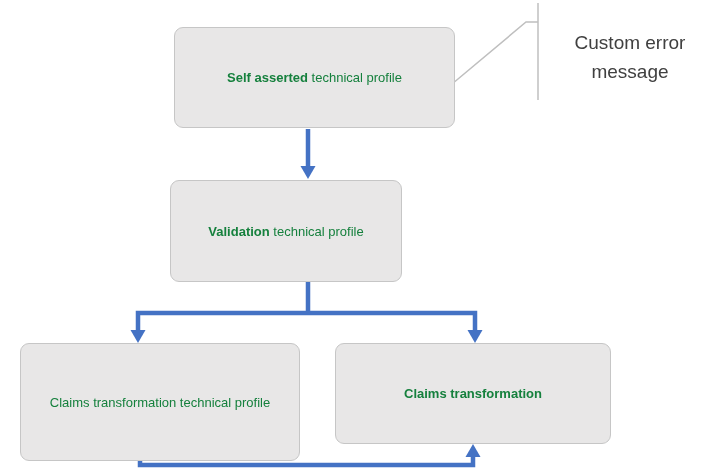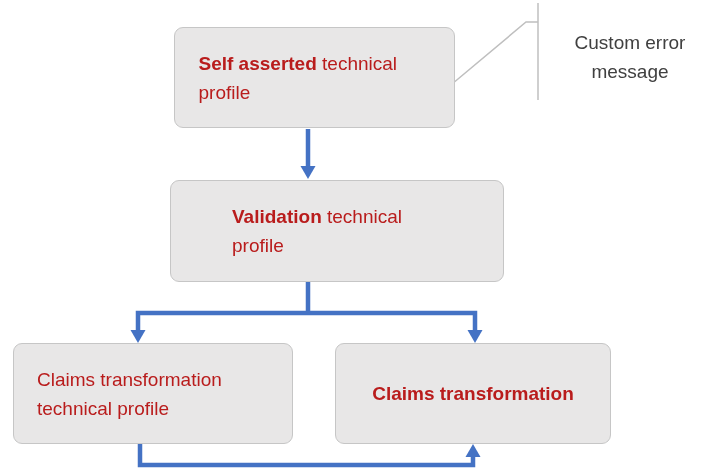--- a/index.html
+++ b/index.html
@@ -24,32 +24,32 @@
   }
   .node {
     position: absolute;
     box-sizing: border-box;
     background: #e8e7e7;
     border: 1.5px solid #c6c6c6;
     border-radius: 9px;
     display: flex;
     align-items: center;
     justify-content: center;
-    text-align: left;
-    color: #b91c1c;
-    font-size: 19px;
+    text-align: right;
+    color: #15803d;
+    font-size: 13px;
     line-height: 29px;
   }
   .node .txt { display: inline-block; }
   .bold { font-weight: bold; }
   #node-self-asserted   { left: 174px; top: 27px;  width: 281px; height: 101px; }
   #node-self-asserted .txt { max-width: 232px; }
-  #node-validation      { left: 170px; top: 180px; width: 334px; height: 102px; }
+  #node-validation      { left: 170px; top: 180px; width: 232px; height: 102px; }
   #node-validation .txt { max-width: 210px; }
-  #node-claims-tp       { left: 13px;   top: 343px; width: 280px; height: 101px; }
+  #node-claims-tp       { left: 20px;   top: 343px; width: 280px; height: 118px; }
   #node-claims-tp .txt  { max-width: 232px; }
   #node-claims-transform{ left: 335px; top: 343px; width: 276px; height: 101px; }
   #node-claims-transform .txt { max-width: 250px; }
   #callout-label {
     position: absolute;
     left: 548px;
     top: 28px;
     width: 164px;
     text-align: center;
     color: #404040;

